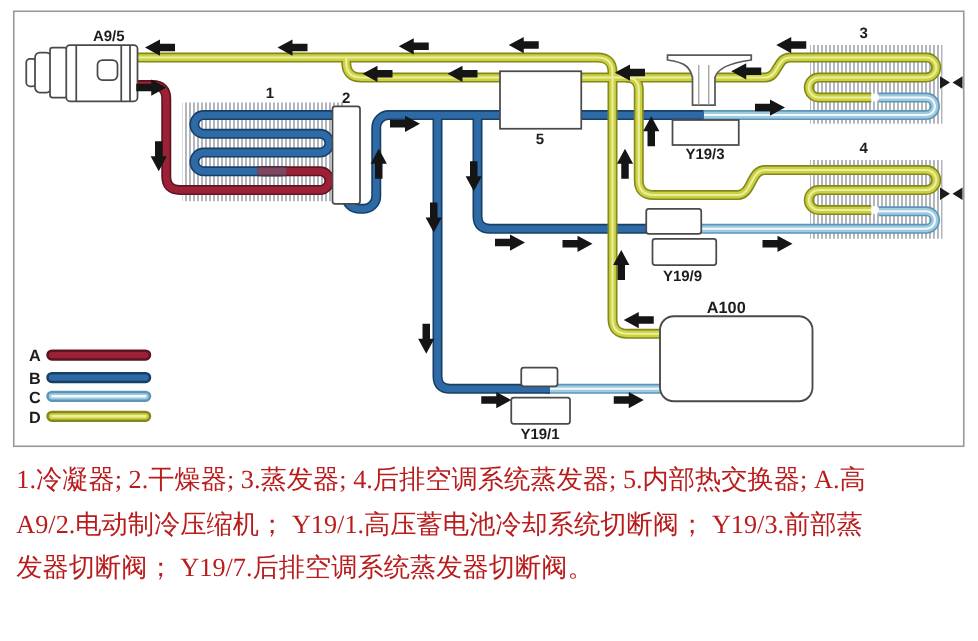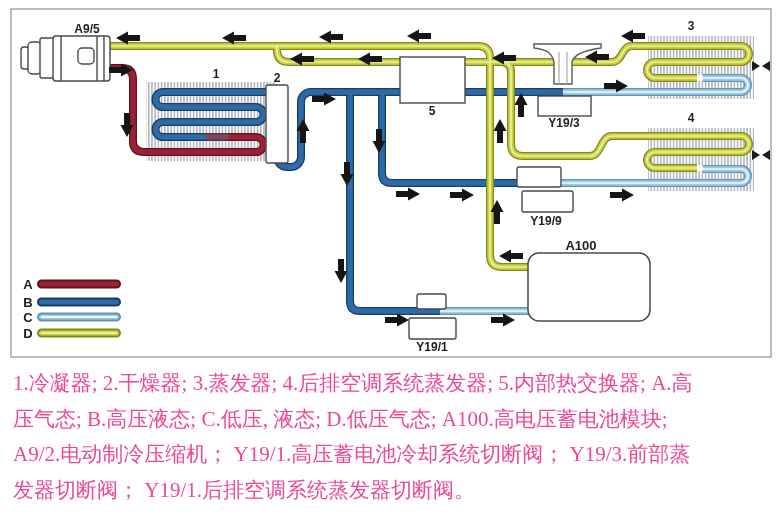--- a/index.html
+++ b/index.html
@@ -2,21 +2,21 @@
 <html><head>
 <meta charset="utf-8">
 <style>
   html,body{margin:0;padding:0;background:#ffffff;}
   .page{position:relative;width:782px;height:513px;background:#ffffff;overflow:hidden;
         font-family:"Liberation Sans",sans-serif;text-decoration:underline;}
   .diagram-wrap{position:absolute;left:0;top:0;}
   svg text{font-family:"Liberation Sans",sans-serif;}
   .comp-label{font-size:12px;font-weight:bold;fill:#1d1d1d;text-anchor:middle;}
   .legend-letter{font-size:13px;font-weight:bold;fill:#1d1d1d;text-anchor:middle;}
-  .caption{position:absolute;left:13px;top:366px;width:762px;color:#ec4899;
+  .caption{position:absolute;left:13px;top:366px;width:762px;color:#b91c1c;
            font-family:"Liberation Serif","DejaVu Serif",serif;
            font-size:21px;line-height:35.5px;}
   .caption p{margin:0;white-space:nowrap;}
   .watermark{position:absolute;left:600px;top:467px;display:flex;align-items:center;
              color:#c7c7c7;font-size:21px;font-weight:500;letter-spacing:1px;}
   .watermark .wm-icon{margin-right:6px;}
 </style>
 </head>
 <body>
 
@@ -195,18 +195,17 @@
       <rect x="41" y="316" width="76" height="2" fill="#f2f9fd"></rect>
       <text class="legend-letter" x="28" y="338">D</text>
       <rect x="38" y="329.5" width="82" height="7" rx="3.5" stroke="#83871f" stroke-width="2" fill="#ccd23e"></rect>
       <rect x="41" y="332" width="76" height="2" fill="#eaeea2"></rect>
     </g>
   </svg>
   </div>
 
   <div class="caption">
     <p>1.冷凝器; 2.干燥器; 3.蒸发器; 4.后排空调系统蒸发器; 5.内部热交换器; A.高</p>
-    <p>压气态; B.高压液态; C.低压, 液态; D.低压气态; A100.高电压蓄电池模块;</p>
     <p>A9/2.电动制冷压缩机； Y19/1.高压蓄电池冷却系统切断阀； Y19/3.前部蒸</p>
-    <p>发器切断阀； Y19/1.后排空调系统蒸发器切断阀。</p>
+    <p>发器切断阀； Y19/7.后排空调系统蒸发器切断阀。</p>
   </div>
 
 </div>
 
 </body></html>

